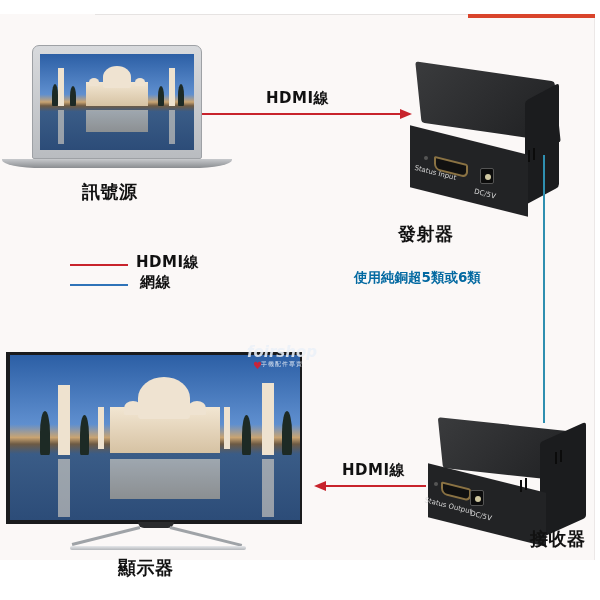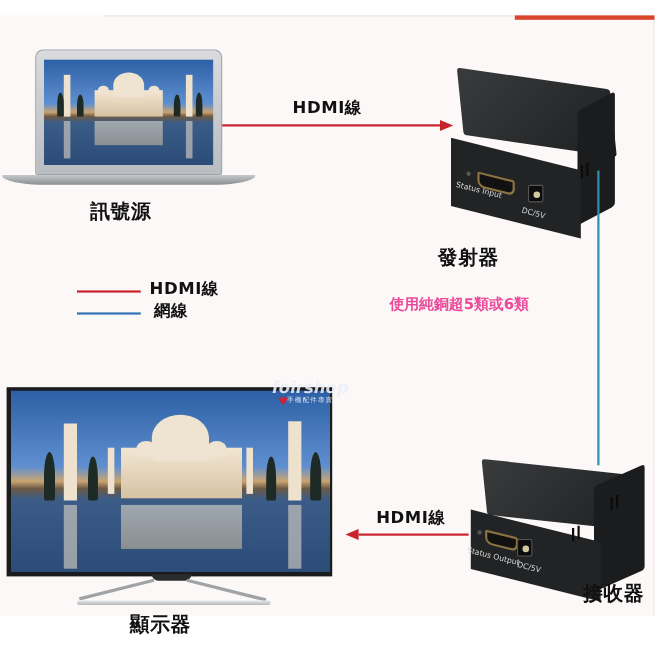--- a/index.html
+++ b/index.html
@@ -42,21 +42,21 @@
   .led { position: absolute; width: 4px; height: 4px; border-radius: 50%; background: #555; }
   .vent { position: absolute; width: 2px; height: 12px; background: #0b0b0b; }
 
   
   .line-red { position: absolute; height: 2px; background: #c8232c; }
   .line-blue { position: absolute; width: 2px; background: #2f8fb0; }
   .arrow-r { position: absolute; width: 0; height: 0; border-top: 5px solid transparent; border-bottom: 5px solid transparent; border-left: 12px solid #c8232c; }
   .arrow-l { position: absolute; width: 0; height: 0; border-top: 5px solid transparent; border-bottom: 5px solid transparent; border-right: 12px solid #c8232c; }
 
   .legend-line { position: absolute; height: 2px; width: 58px; }
-  .note { position: absolute; color: #ec4899; font-weight: bold; font-size: 13.5px; line-height: 22px; white-space: nowrap; }
+  .note { position: absolute; color: #0369a1; font-weight: bold; font-size: 13.5px; line-height: 22px; white-space: nowrap; }
 
   .watermark { position: absolute; left: 243px; top: 344px; width: 78px; height: 70px; color: rgba(235,240,248,0.88); text-align: center; }
   .wm-big { font-size: 30px; font-weight: bold; line-height: 34px; letter-spacing: -2px; }
   .wm-heart { position: absolute; left: 10px; top: 16px; color: #c8243a; font-size: 10px; }
   .wm-en { font-size: 15px; font-weight: bold; line-height: 16px; font-style: italic; }
   .wm-sub { font-size: 6px; line-height: 8px; letter-spacing: 1px; }
 </style>
 </head>
 <body>
 

